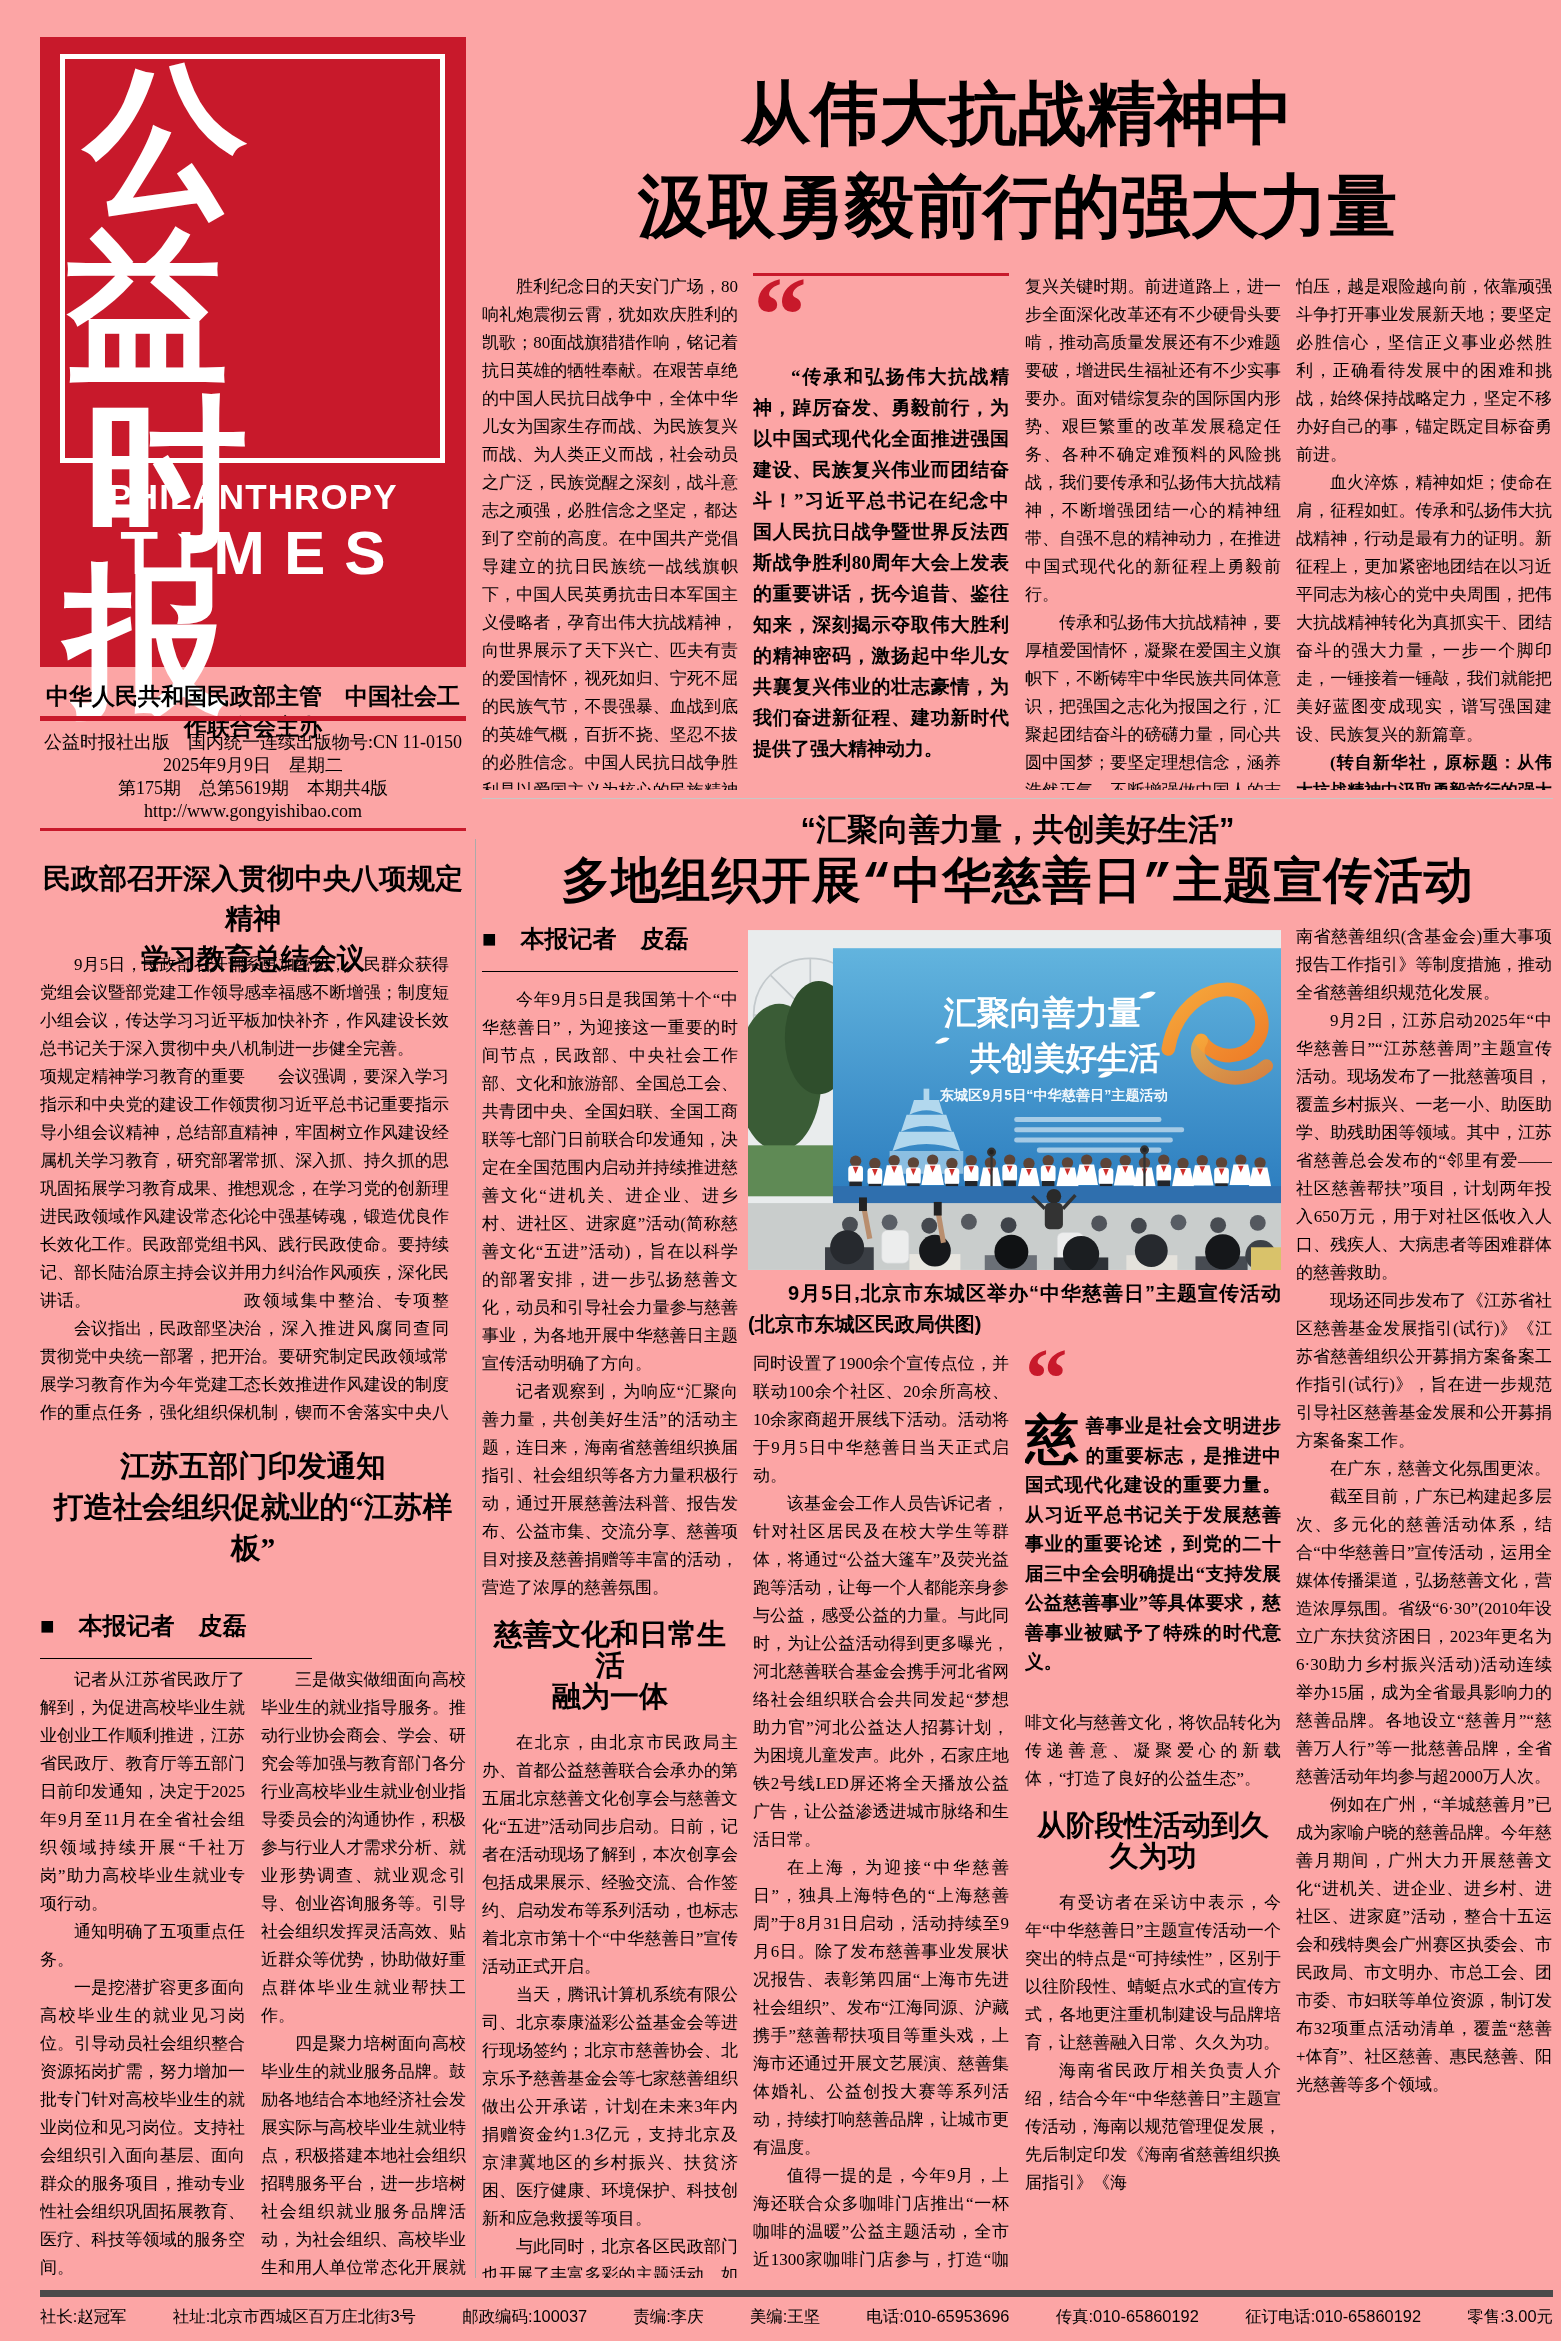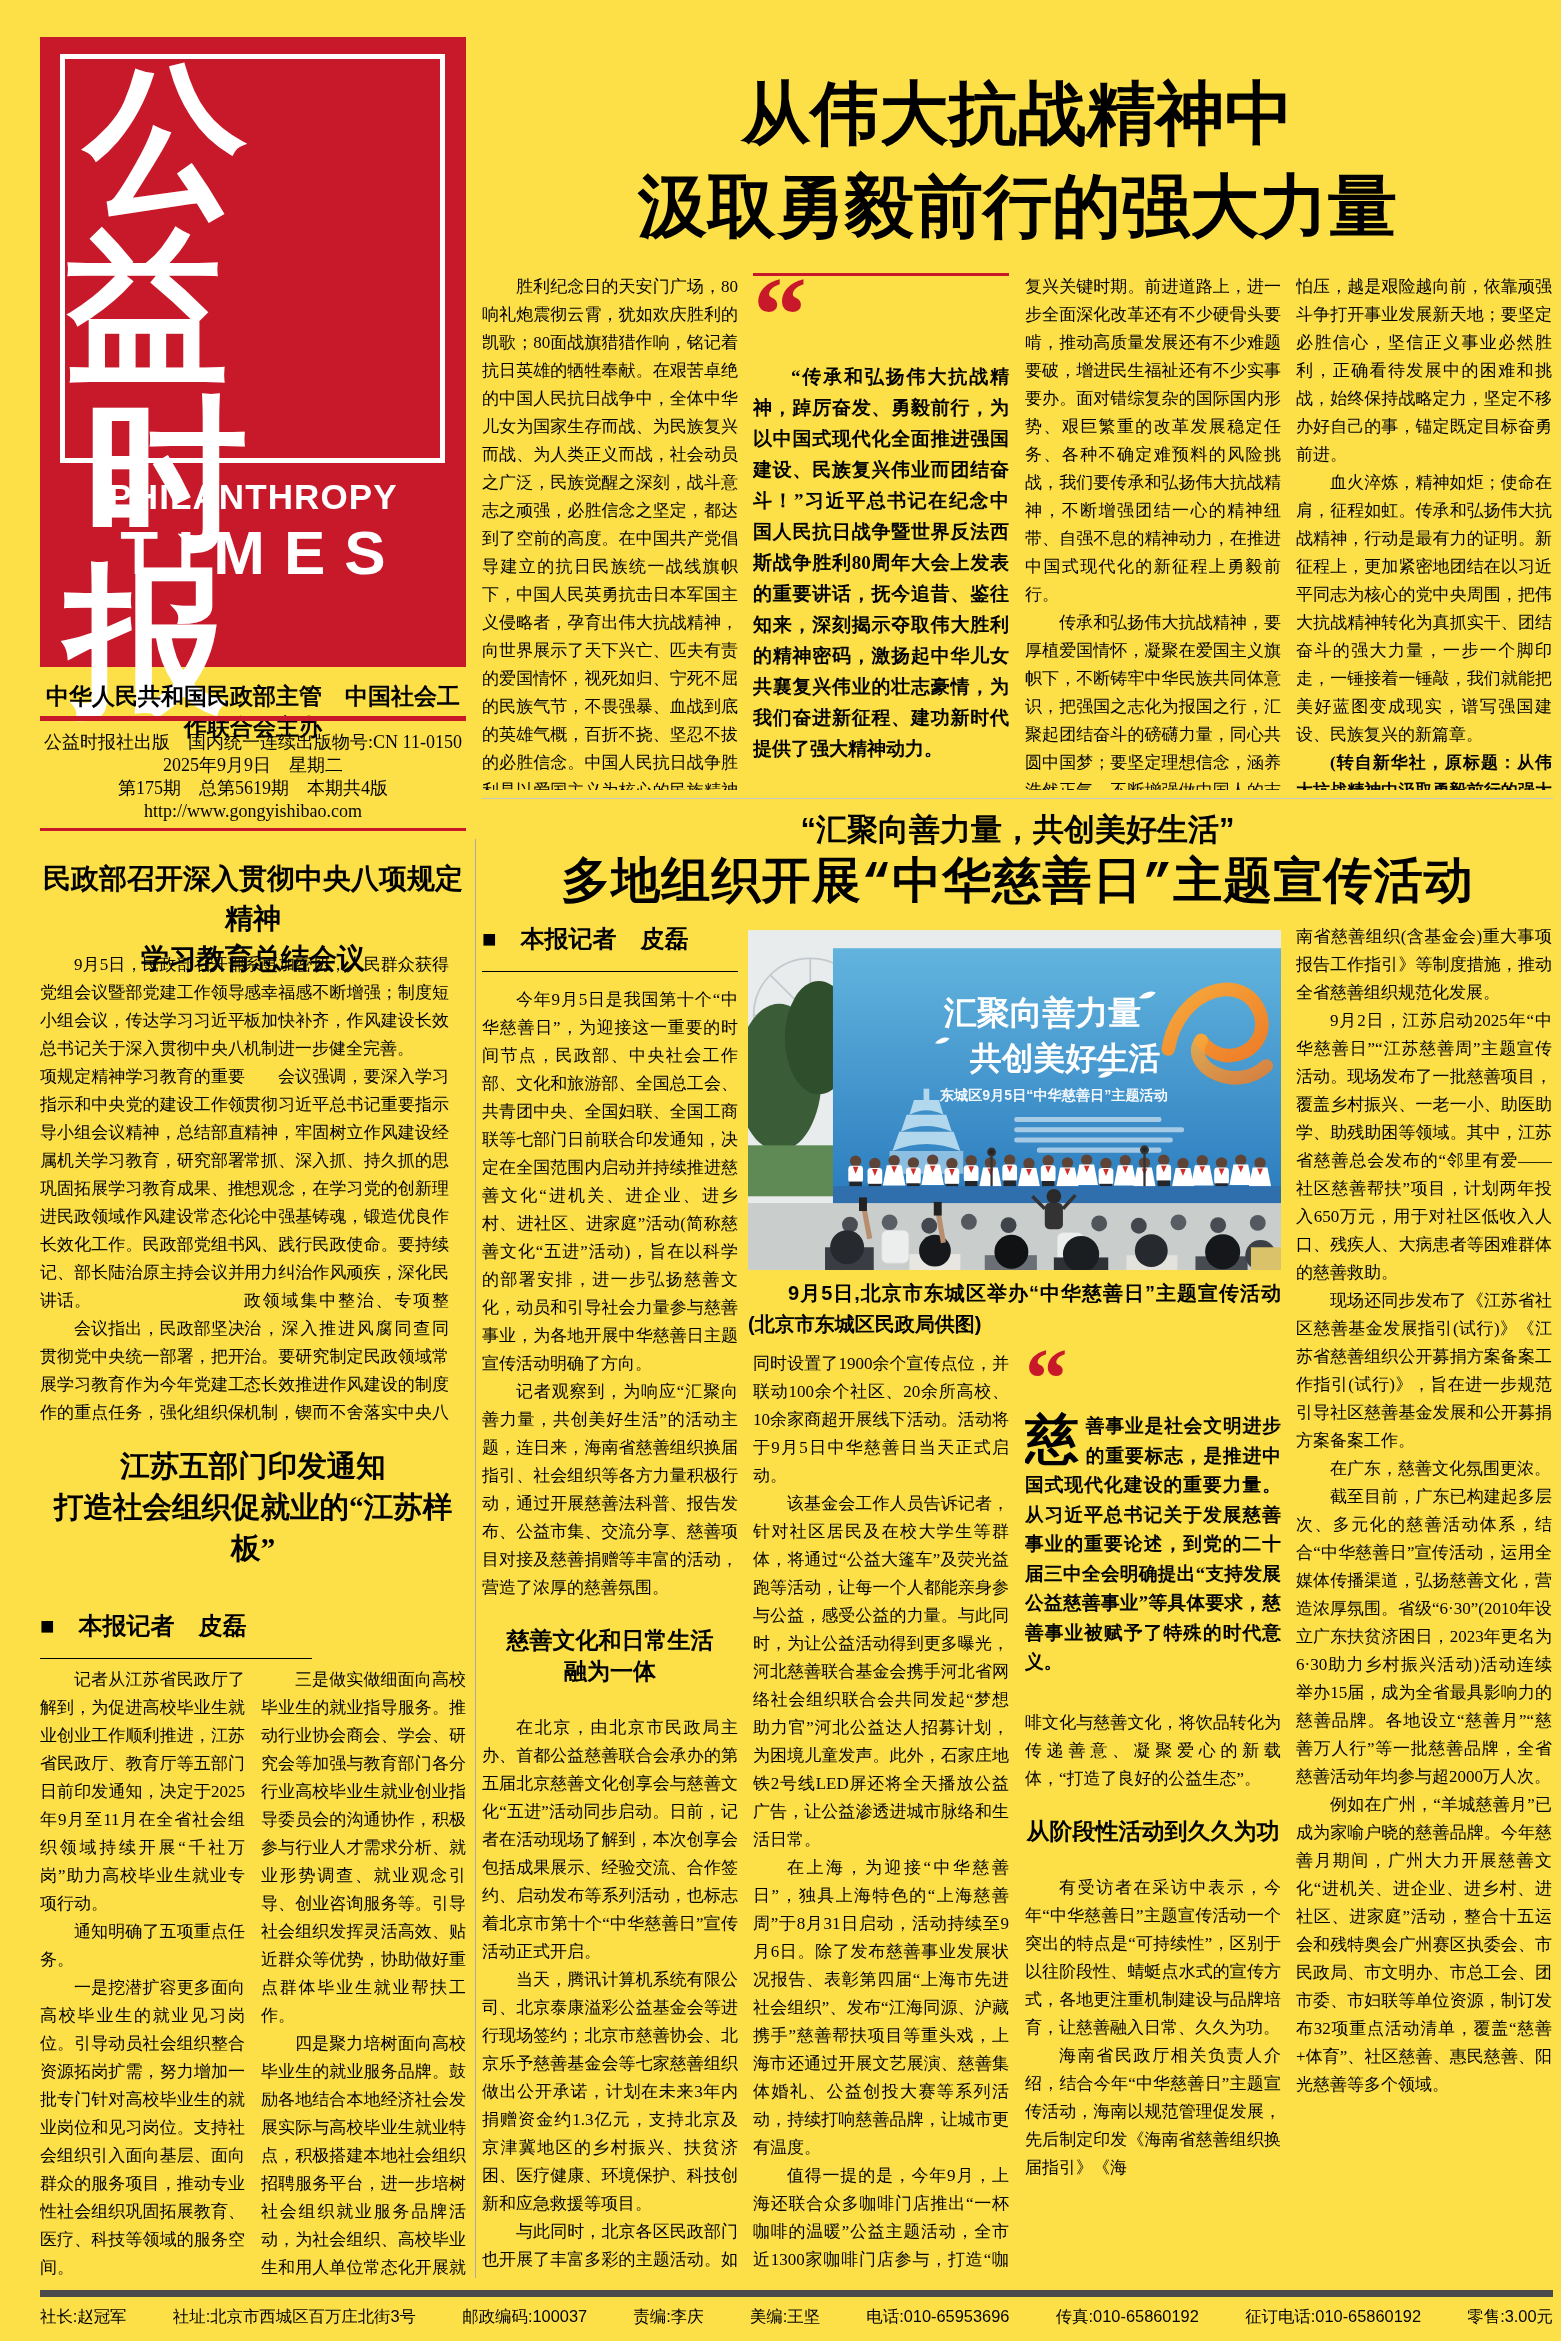--- a/index.html
+++ b/index.html
@@ -1,16 +1,16 @@
 <!DOCTYPE html>
 <html style="font-size:9px"><head>
 <meta charset="utf-8">
 <style>
   html,body{margin:0;padding:0;background:#888;}
-  .page{position:relative;width:1561px;height:2342px;background:#fde047;
+  .page{position:relative;width:1561px;height:2342px;background:#fca5a5;
         font-family:"Liberation Serif",serif;color:#000;overflow:hidden;}
   .abs{position:absolute;}
   
   .mast{left:40px;top:37px;width:426px;height:630px;background:#c8192b;}
   .mast-frame{position:absolute;left:20.4px;top:17px;width:375px;height:399px;border:5.1px solid #fff;
               display:flex;flex-direction:column;justify-content:space-evenly;align-items:center;}
   .logo-line{font-size:163px;line-height:1.02;font-weight:900;color:#fff;letter-spacing:19px;text-indent:19px;}
   .mast-en{position:absolute;left:0;right:0;top:437px;text-align:center;color:#fff;
            font-family:"Liberation Sans",sans-serif;font-weight:900;}
   .en1{font-size:65px;line-height:67px;letter-spacing:5.7px;}
@@ -20,22 +20,22 @@
               font-family:"Liberation Sans",sans-serif;}
   .redrule{background:#c8192b;}
   .publines{left:40px;top:731px;width:426px;text-align:center;font-size:18px;line-height:23px;}
   
   .col p{margin:0;text-indent:2em;text-align:justify;}
   .col p.cont{text-indent:0;}
   .col p.credit{font-weight:bold;}
   .body-col{font-size:17px;line-height:28px;overflow:hidden;}
   .byline{display:block;font-family:Liberation Sans, sans-serif;font-weight:bold;font-size:24px;
           border-bottom:1.7px solid #000;padding-bottom:16px;margin-bottom:13.6px;text-indent:0;}
-  .subhead{font-family:Liberation Mono, monospace;font-weight:bold;font-size:23px;line-height:31px;
-           text-align:center;margin:25px 0;}
+  .subhead{font-family:Liberation Sans, sans-serif;font-weight:bold;font-size:29px;line-height:31px;
+           text-align:center;margin:17px 0;}
   
   .lead-hl{left:482px;top:68px;width:1071px;text-align:center;font-weight:900;
            font-size:69px;line-height:93px;}
   .quote-box{border-top:3.4px solid #c8192b;padding-top:2.3px;}
   .bigquote{font-size:108px;line-height:74px;height:79px;color:#c8192b;font-weight:900;}
   .quote-text{font-size:19px;line-height:31px;font-weight:bold;text-align:justify;text-indent:2em;
               margin:3.4px 0 0 0;}
   .quote-gap{height:27px;}
   
   .kicker{left:482px;top:809px;width:1071px;text-align:center;font-family:"Liberation Sans",sans-serif;

